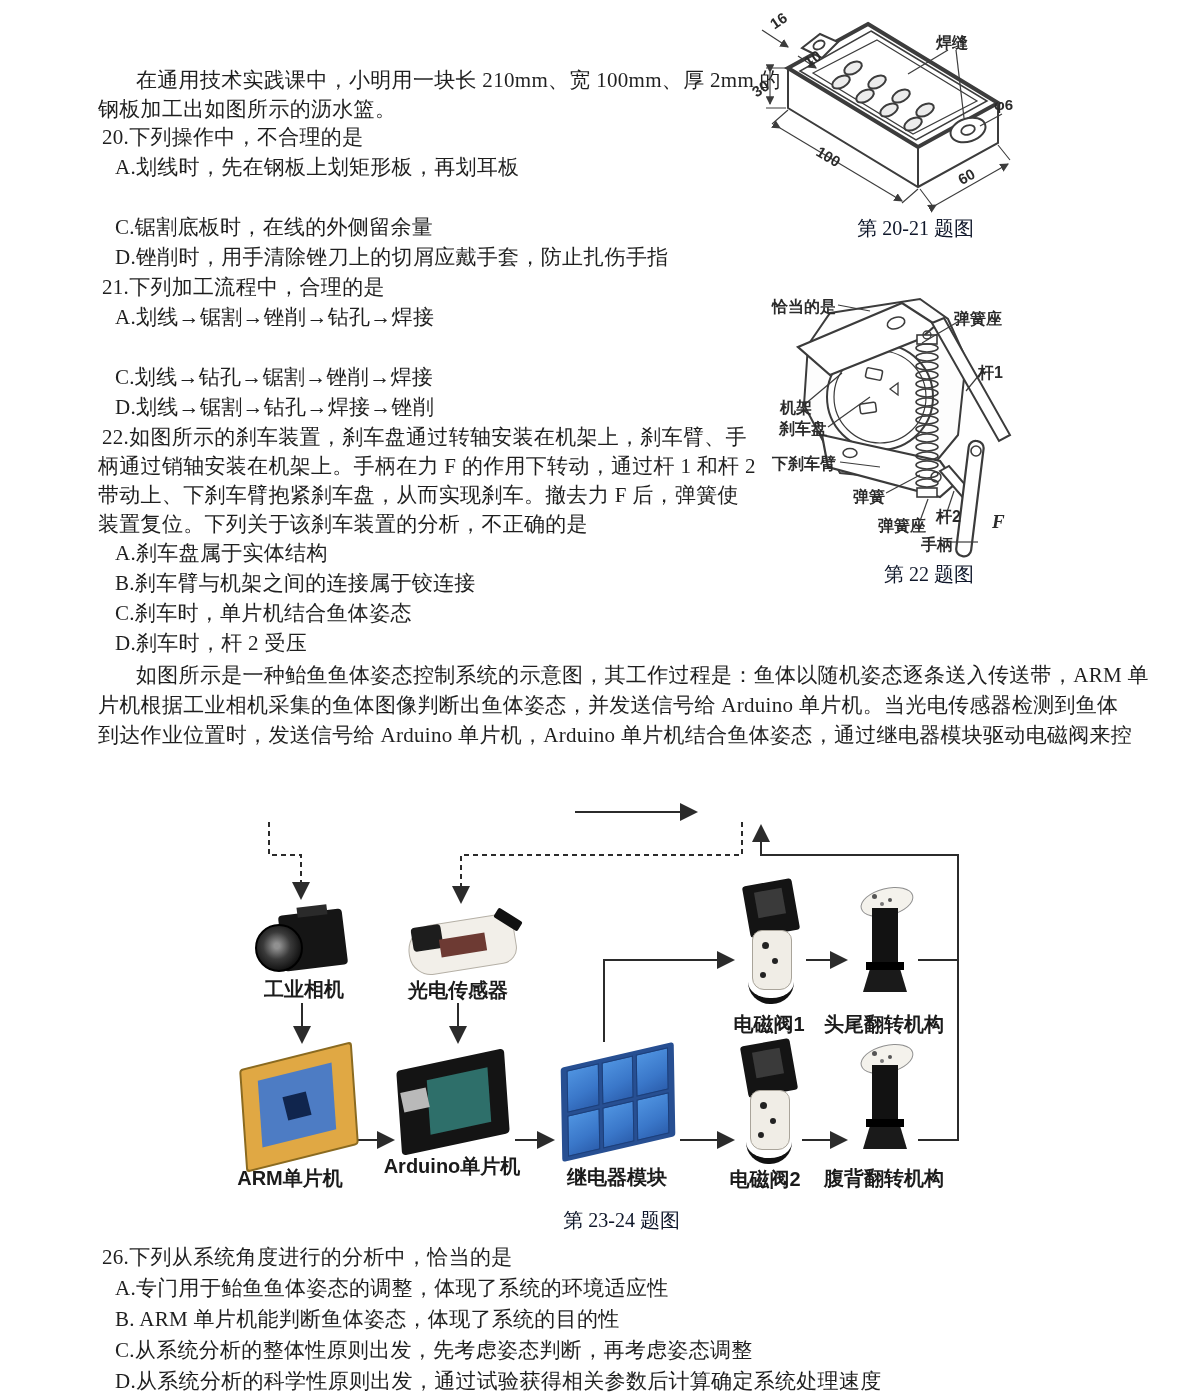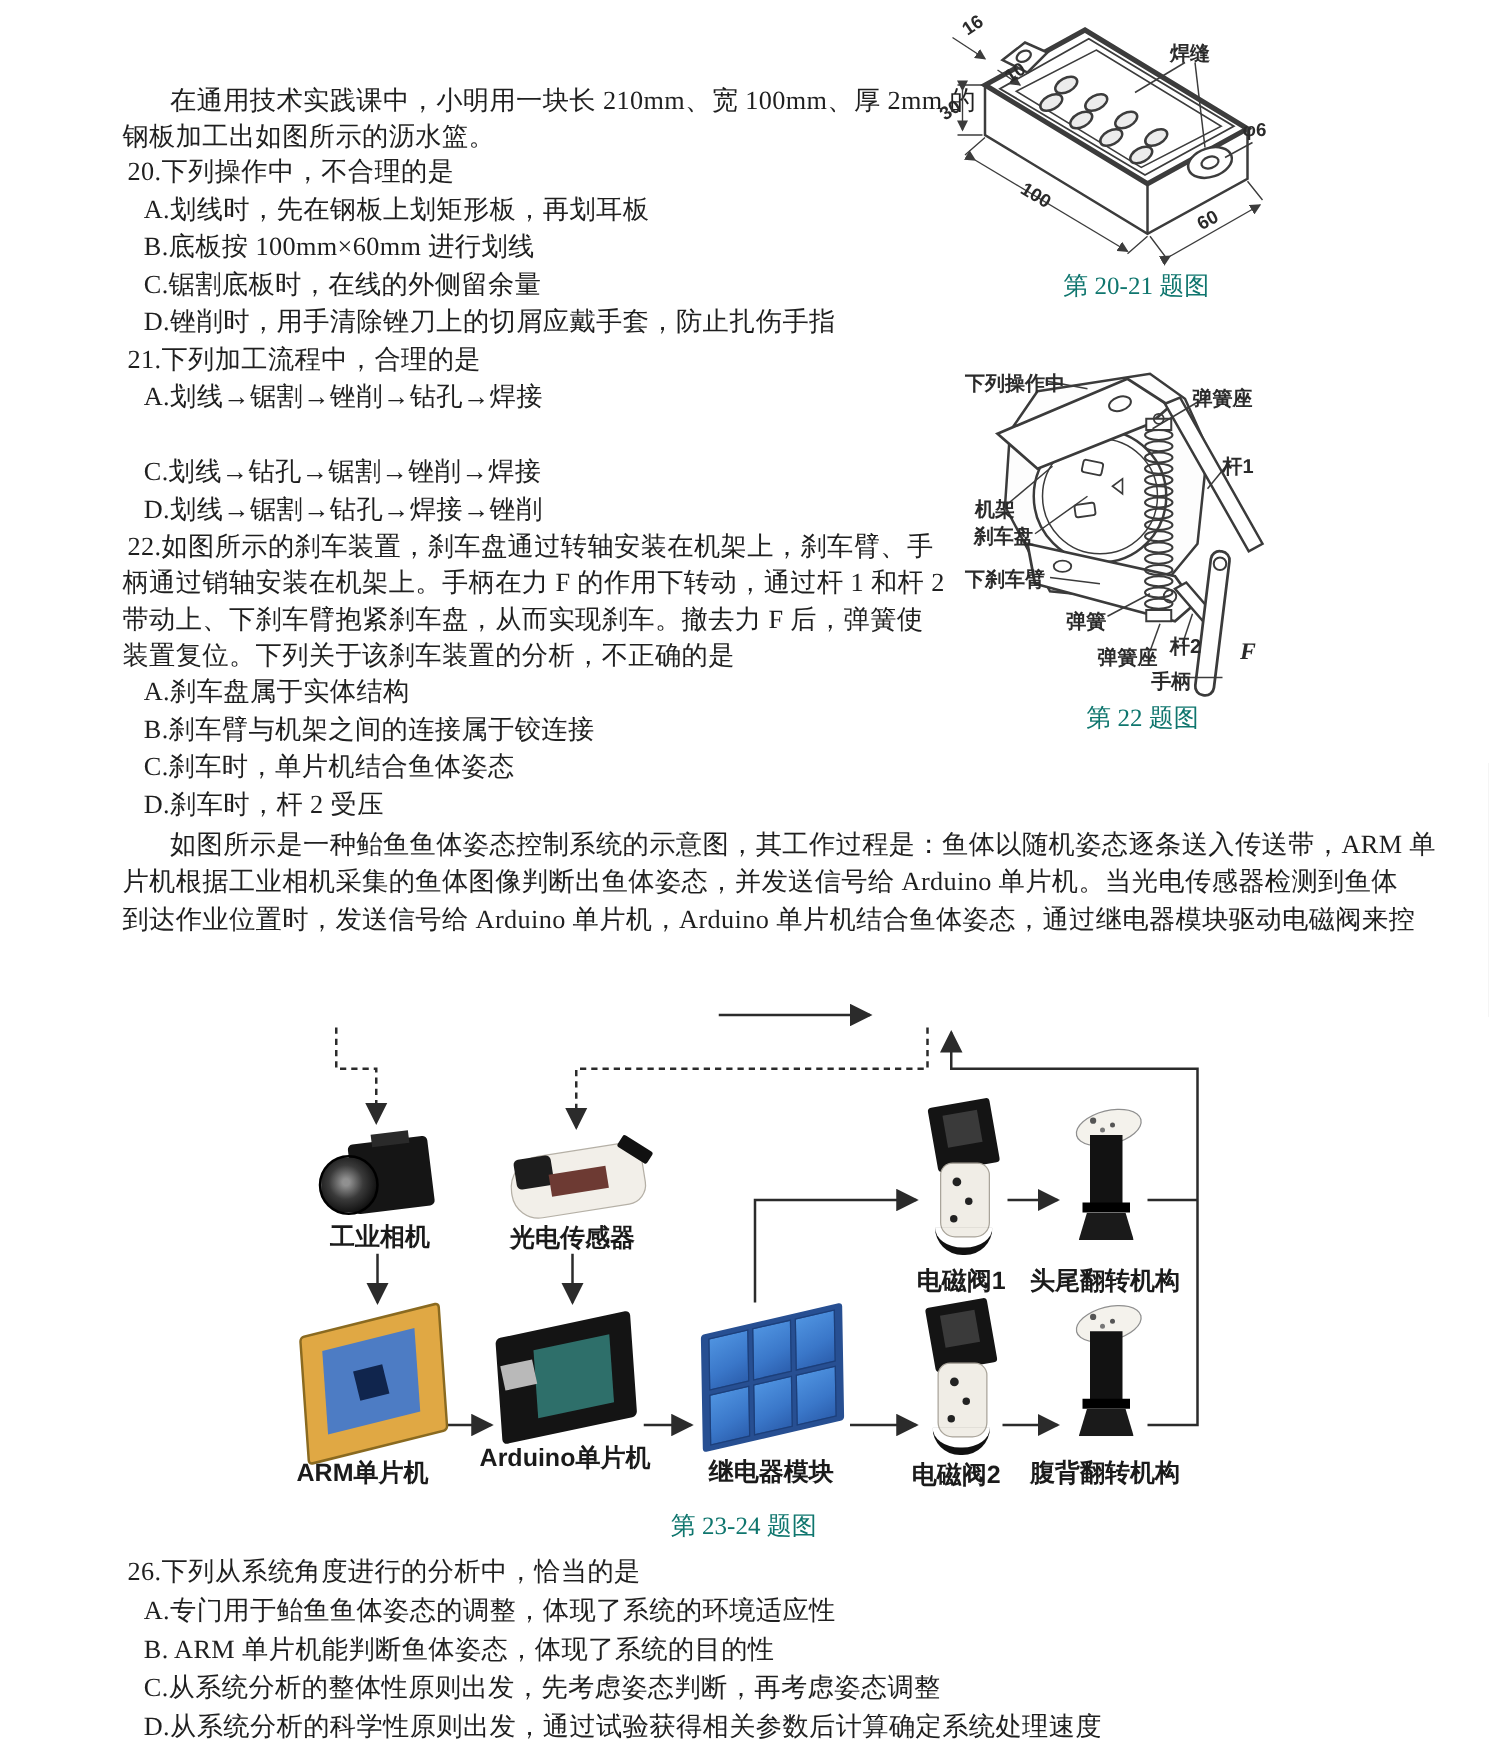--- a/index.html
+++ b/index.html
@@ -4,21 +4,21 @@
 <style>
   html,body{margin:0;padding:0;background:#e8e8e8;}
   .page{position:relative;width:1191px;height:1397px;background:#ffffff;margin:0 auto;overflow:hidden;
         font-family:"Liberation Serif","DejaVu Serif",serif;color:#1f1f1f;}
   .tl{position:absolute;font-size:21px;line-height:25px;white-space:nowrap;letter-spacing:0.3px;}
   .fig{position:absolute;}
   .fig svg{position:absolute;left:0;top:0;}
   .flabel{position:absolute;font-family:"Liberation Sans","DejaVu Sans",sans-serif;
           font-size:15px;font-weight:bold;color:#2b2b2b;white-space:nowrap;}
   .flabel.cjk{font-size:16px;}
-  .caption{position:absolute;font-size:20px;color:#0f766e;white-space:nowrap;text-align:center;}
+  .caption{position:absolute;font-size:20px;color:#0f172a;white-space:nowrap;text-align:right;}
   .dlabel{position:absolute;font-family:"Liberation Sans","DejaVu Sans",sans-serif;
           font-size:20px;font-weight:bold;color:#1b1b1b;text-align:center;white-space:nowrap;}
   .comp{position:absolute;}
   .comp div{position:absolute;}
   
   .cam-body{left:26px;top:4px;width:64px;height:56px;background:#151515;border-radius:4px;transform:rotate(-7deg);}
   .cam-top{left:42px;top:-2px;width:30px;height:10px;background:#2a2a2a;transform:rotate(-7deg);}
   .cam-lens{left:0;top:16px;width:44px;height:44px;border-radius:50%;
             background:radial-gradient(circle at 45% 45%,#909090 8%,#3a3a3a 40%,#0b0b0b 78%);border:2px solid #000;}
   
@@ -78,21 +78,20 @@
   </defs>
 </svg>
 
 <div class="page">
 
   <div class="tl" style="left:136px;top:68px">在通用技术实践课中，小明用一块长 210mm、宽 100mm、厚 2mm 的</div>
   <div class="tl" style="left:98px;top:97px">钢板加工出如图所示的沥水篮。</div>
 
   <div class="tl" style="left:102px;top:125px">20.下列操作中，不合理的是</div>
   <div class="tl" style="left:115px;top:155px">A.划线时，先在钢板上划矩形板，再划耳板</div>
-  <div class="tl" style="left:115px;top:185px">B.底板按 100mm×60mm 进行划线</div>
   <div class="tl" style="left:115px;top:245px">D.锉削时，用手清除锉刀上的切屑应戴手套，防止扎伤手指</div>
   <div class="tl" style="left:115px;top:215px">C.锯割底板时，在线的外侧留余量</div>
 
   <div class="tl" style="left:102px;top:275px">21.下列加工流程中，合理的是</div>
   <div class="tl" style="left:115px;top:305px">A.划线→锯割→锉削→钻孔→焊接</div>
   <div class="tl" style="left:115px;top:365px">C.划线→钻孔→锯割→锉削→焊接</div>
   <div class="tl" style="left:115px;top:395px">D.划线→锯割→钻孔→焊接→锉削</div>
 
   <div class="tl" style="left:102px;top:425px">22.如图所示的刹车装置，刹车盘通过转轴安装在机架上，刹车臂、手</div>
   <div class="tl" style="left:98px;top:454px">柄通过销轴安装在机架上。手柄在力 F 的作用下转动，通过杆 1 和杆 2</div>
@@ -231,21 +230,21 @@
           <path d="M34,120 L72,88"></path>
           <path d="M58,142 L100,112"></path>
           <path d="M70,177 L110,182"></path>
           <path d="M116,208 L150,190"></path>
           <path d="M150,236 L158,214"></path>
           <path d="M176,230 L184,206"></path>
           <path d="M178,257 L208,257"></path>
         </g>
       </g>
     </svg>
-    <div class="flabel cjk" style="left:2px;top:12px">下列操作中</div>
+    <div class="flabel cjk" style="left:2px;top:12px">恰当的是</div>
     <div class="flabel cjk" style="left:184px;top:24px">弹簧座</div>
     <div class="flabel cjk" style="left:208px;top:78px">杆1</div>
     <div class="flabel cjk" style="left:10px;top:113px">机架</div>
     <div class="flabel cjk" style="left:9px;top:134px">刹车盘</div>
     <div class="flabel cjk" style="left:2px;top:169px">下刹车臂</div>
     <div class="flabel cjk" style="left:83px;top:202px">弹簧</div>
     <div class="flabel cjk" style="left:108px;top:231px">弹簧座</div>
     <div class="flabel cjk" style="left:166px;top:222px">杆2</div>
     <div class="flabel" style="left:222px;top:226px;font-family:'Liberation Serif',serif;font-style:italic;font-size:19px">F</div>
     <div class="flabel cjk" style="left:151px;top:250px">手柄</div>

